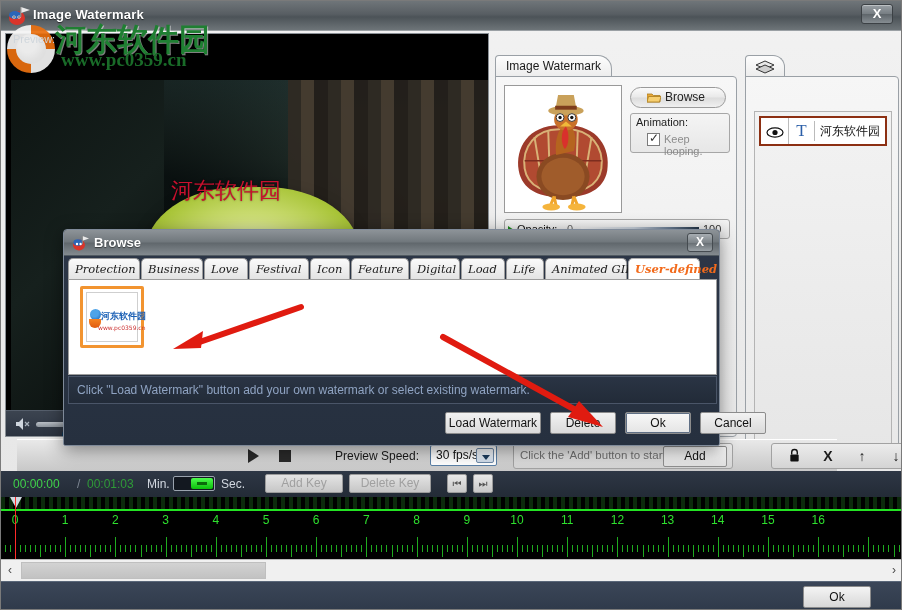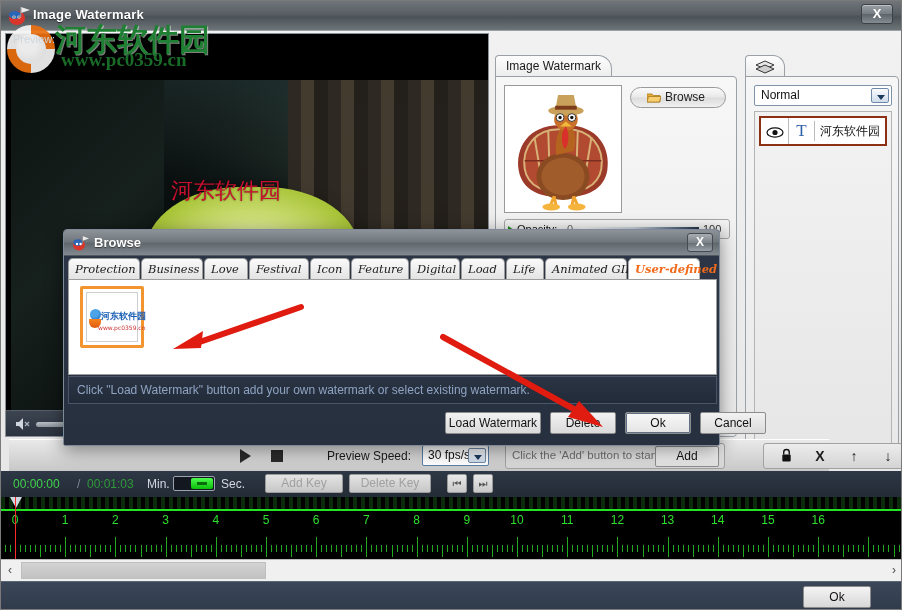--- a/index.html
+++ b/index.html
@@ -251,21 +251,21 @@
     background: #fff; border: 2px solid #8c2f12; display: flex; align-items: center;
   }
   .eye-cell { width: 28px; height: 100%; border-right: 1px solid #bbb; position: relative; }
   .eye-icon { position:absolute; left: 5px; top: 9px; width: 18px; height: 11px; }
   .t-cell { width: 26px; text-align: center; font-family: "Liberation Serif", serif;
             font-size: 17px; color: #2b5fa8; border-right: 1px solid #bbb; }
   .layer-name { padding-left: 5px; font-family: "DejaVu Sans", sans-serif; font-size: 12px; color:#111; }
 
   
   .lower-bar {
-    position: absolute; left: 8px; top: 438px; width: 820px; height: 32px;
+    position: absolute; left: 16px; top: 438px; width: 820px; height: 32px;
     background: linear-gradient(180deg,#e9e9e9 0%,#d6d6d6 55%,#c8c8c8 100%);
     border-top: 1px solid #ffffff;
   }
   .play-tri {
     position:absolute; left: 231px; top: 9px; width:0;height:0;
     border-left: 11px solid #2a2a2a; border-top: 7px solid transparent; border-bottom: 7px solid transparent;
     cursor:pointer;
   }
   .stop-sq { position:absolute; left: 262px; top: 10px; width: 12px; height: 12px; background:#2a2a2a; cursor:pointer; }
   .speed-label { position:absolute; left: 318px; top: 9px; font-size: 12px; color: #1a1a1a; }
@@ -532,44 +532,45 @@
       </div>
 
       <div class="browse-btn">
         <svg class="folder-icon" viewBox="0 0 14 11">
           <path d="M0 2 H5 L6.5 3.5 H13 V10 H0 Z" fill="#e8a83a" stroke="#a97c1e" stroke-width=".8"></path>
           <path d="M1.5 4.5 H14 L12.5 10 H0 Z" fill="#f7cf70" stroke="#a97c1e" stroke-width=".8"></path>
         </svg>
         <span>Browse</span>
       </div>
 
+      <div class="group anim-group">
+        <div class="anim-label">Animation:</div>
+        <div class="anim-check"></div>
+        <div class="anim-text">Keep looping.</div>
+      </div>
 
 
       <div class="group opacity-group">
         <span class="op-arrow"></span>
         <div class="op-label">Opacity:</div>
         <div class="op-zero">0</div>
         <div class="op-grad"></div>
         <div class="op-100">100</div>
       </div>
     </div>
   </div>
 
   <div class="right-panel">
     <div class="tab-layers">
       <svg class="layers-icon" viewBox="0 0 20 14">
         <path d="M10 1 L19 5 L10 9 L1 5 Z" fill="#e9e9e9" stroke="#333" stroke-width="1"></path>
         <path d="M10 5 L19 9 L10 13 L1 9 Z" fill="#cfcfcf" stroke="#333" stroke-width="1"></path>
       </svg>
     </div>
     <div class="right-body">
-      <div class="blend-select">
-        <span>Normal</span>
-        <span class="sel-arrow"></span>
-      </div>
       <div class="layer-list">
         <div class="layer-item">
           <div class="eye-cell">
             <svg class="eye-icon" viewBox="0 0 18 11">
               <ellipse cx="9" cy="5.5" rx="8" ry="4.6" fill="none" stroke="#111" stroke-width="1.2"></ellipse>
               <circle cx="9" cy="5.5" r="2.6" fill="#111"></circle>
             </svg>
           </div>
           <div class="t-cell">T</div>
           <div class="layer-name">河东软件园</div>

